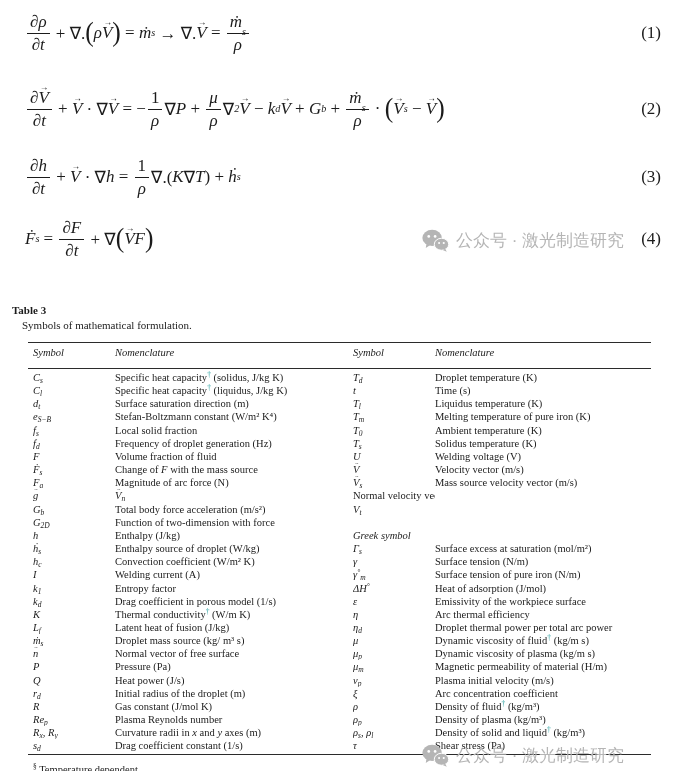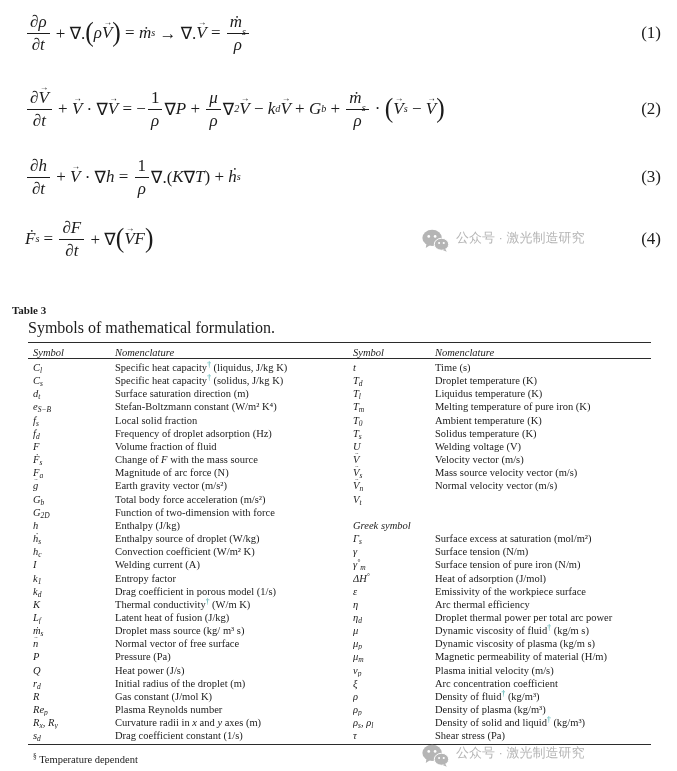--- a/index.html
+++ b/index.html
@@ -19,29 +19,29 @@
   .frac .den{padding-top:1px;display:inline-flex;}
   .eq-body sub, .frac sub{font-size:0.6em;vertical-align:-0.3em;line-height:0;}
   .eq-body sup{font-size:0.6em;vertical-align:0.55em;line-height:0;}
   .vec{position:relative;display:inline-block;font-style:italic;}
   .vec::before{content:"\2192";position:absolute;top:-0.6em;left:55%;transform:translateX(-50%);
                font-size:0.5em;font-style:normal;line-height:1;}
   .big{font-size:1.5em;font-weight:300;transform:scaleY(1.05);}
 
   
   .watermark{position:absolute;display:flex;gap:7px;color:#b5b5b5;
-             font-family:"Liberation Sans", sans-serif;font-size:13px;white-space:nowrap;}
+             font-family:"Liberation Sans", sans-serif;font-size:17px;white-space:nowrap;}
   .wm-eq{left:422px;top:229px;z-index:1;}
   .wm-bottom{left:422px;top:744px;z-index:3;}
 
   
   .tlabel{position:absolute;left:12px;top:304px;font-size:11px;font-weight:bold;}
-  .tcaption{position:absolute;left:28px;top:319px;font-size:16px;}
+  .tcaption{position:absolute;left:22px;top:319px;font-size:11px;}
   .ttable{position:absolute;left:28px;top:342px;width:623px;border-top:1.5px solid #2b2b2b;}
-  .thead{display:grid;grid-template-columns:82px 238px 82px 1fr;padding:4px 0 0 5px;
+  .thead{display:grid;grid-template-columns:82px 238px 82px 1fr;padding:4px 0 10px 5px;
          border-bottom:1.5px solid #2b2b2b;font-size:10.5px;font-style:italic;}
   .tbody{padding:2px 0 1px 5px;}
   .trow{display:grid;grid-template-columns:82px 238px 82px 1fr;line-height:13.15px;font-size:10.5px;}
   .tcell{overflow:hidden;white-space:nowrap;}
   .sym{font-style:italic;}
   .tcell sub{font-size:7.5px;vertical-align:-2px;line-height:0;}
   .tcell sup{font-size:7.5px;vertical-align:3.5px;line-height:0;}
   sup.dag{color:#2fa3a3;font-size:7.5px;vertical-align:4px;}
   .bottom-rule{border-top:1.5px solid #2b2b2b;}
   .tfoot{padding:7px 0 0 5px;font-size:10.5px;}
@@ -158,52 +158,52 @@
 
   <div class="ttable">
     <div class="thead">
       <span>Symbol</span>
       <span>Nomenclature</span>
       <span>Symbol</span>
       <span>Nomenclature</span>
     </div>
     <div class="tbody" id="tbody">
         <div class="trow">
+          <div class="tcell sym">C<sub>s</sub></div>
+          <div class="tcell nom">Specific heat capacity<sup class="dag">†</sup> (solidus, J/kg K)</div>
+          <div class="tcell sym">T<sub>d</sub></div>
+          <div class="tcell nom">Droplet temperature (K)</div>
+        </div>
+        <div class="trow">
           <div class="tcell sym">C<sub>l</sub></div>
           <div class="tcell nom">Specific heat capacity<sup class="dag">†</sup> (liquidus, J/kg K)</div>
           <div class="tcell sym">t</div>
           <div class="tcell nom">Time (s)</div>
         </div>
         <div class="trow">
-          <div class="tcell sym">C<sub>s</sub></div>
-          <div class="tcell nom">Specific heat capacity<sup class="dag">†</sup> (solidus, J/kg K)</div>
-          <div class="tcell sym">T<sub>d</sub></div>
-          <div class="tcell nom">Droplet temperature (K)</div>
-        </div>
-        <div class="trow">
           <div class="tcell sym">d<sub>t</sub></div>
           <div class="tcell nom">Surface saturation direction (m)</div>
           <div class="tcell sym">T<sub>l</sub></div>
           <div class="tcell nom">Liquidus temperature (K)</div>
         </div>
         <div class="trow">
           <div class="tcell sym">e<sub>S−B</sub></div>
           <div class="tcell nom">Stefan-Boltzmann constant (W/m² K⁴)</div>
           <div class="tcell sym">T<sub>m</sub></div>
           <div class="tcell nom">Melting temperature of pure iron (K)</div>
         </div>
         <div class="trow">
           <div class="tcell sym">f<sub>s</sub></div>
           <div class="tcell nom">Local solid fraction</div>
           <div class="tcell sym">T<sub>0</sub></div>
           <div class="tcell nom">Ambient temperature (K)</div>
         </div>
         <div class="trow">
           <div class="tcell sym">f<sub>d</sub></div>
-          <div class="tcell nom">Frequency of droplet adsorption (Hz)</div>
+          <div class="tcell nom">Frequency of droplet generation (Hz)</div>
           <div class="tcell sym">T<sub>s</sub></div>
           <div class="tcell nom">Solidus temperature (K)</div>
         </div>
         <div class="trow">
           <div class="tcell sym">F</div>
           <div class="tcell nom">Volume fraction of fluid</div>
           <div class="tcell sym">U</div>
           <div class="tcell nom">Welding voltage (V)</div>
         </div>
         <div class="trow">
@@ -213,21 +213,20 @@
           <div class="tcell nom">Velocity vector (m/s)</div>
         </div>
         <div class="trow">
           <div class="tcell sym">F<sub>a</sub></div>
           <div class="tcell nom">Magnitude of arc force (N)</div>
           <div class="tcell sym"><span class="vec">V</span><sub>s</sub></div>
           <div class="tcell nom">Mass source velocity vector (m/s)</div>
         </div>
         <div class="trow">
           <div class="tcell sym"><span class="vec">g</span></div>
-          <div class="tcell nom">Earth gravity vector (m/s²)</div>
           <div class="tcell sym"><span class="vec">V</span><sub>n</sub></div>
           <div class="tcell nom">Normal velocity vector (m/s)</div>
         </div>
         <div class="trow">
           <div class="tcell sym">G<sub>b</sub></div>
           <div class="tcell nom">Total body force acceleration (m/s²)</div>
           <div class="tcell sym"><span class="vec">V</span><sub>t</sub></div>
         </div>
         <div class="trow">
           <div class="tcell sym">G<sub>2D</sub></div>

